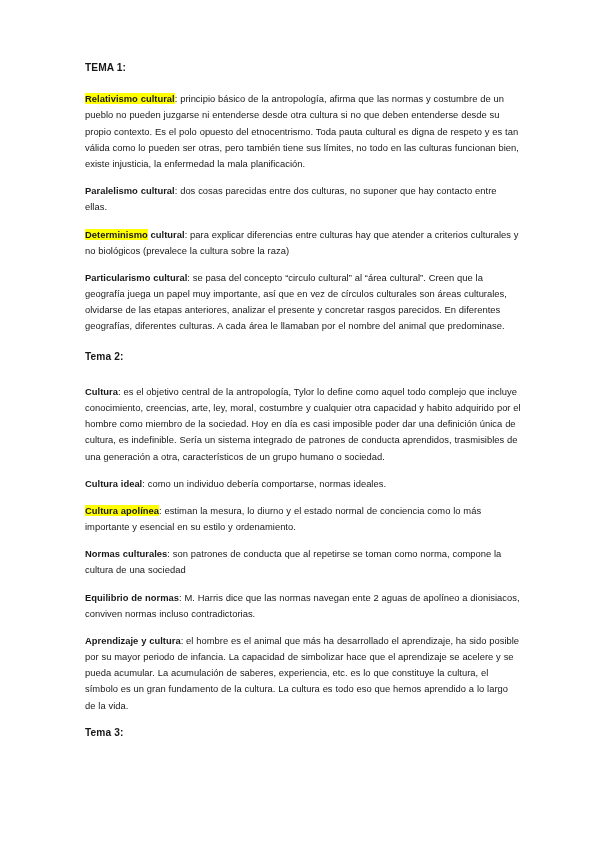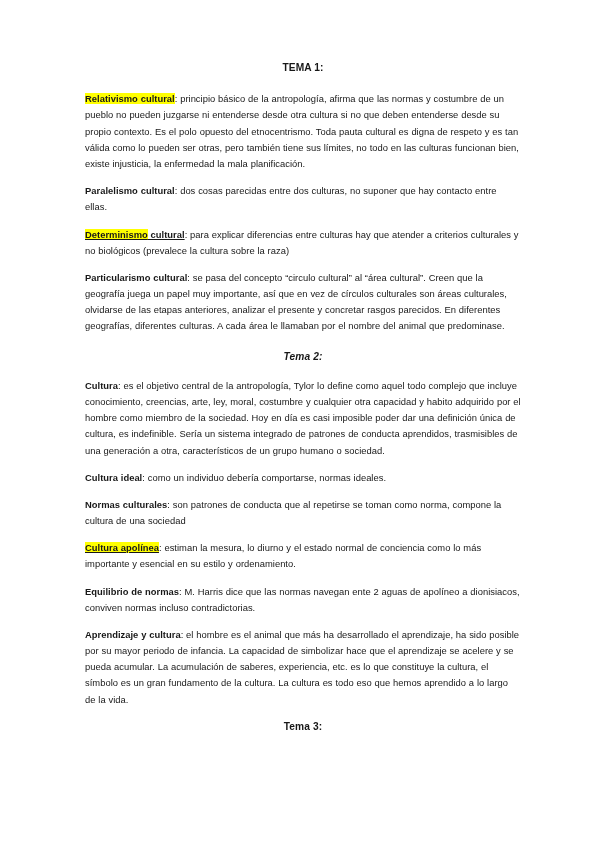--- a/index.html
+++ b/index.html
@@ -21,32 +21,31 @@
     background: #ffffff;
     box-sizing: border-box;
     padding: 60px 80px 0 85px;
   }
   .doc-body {
     width: 436px;
   }
   h1.tema-heading {
     font-size: 10.2px;
     font-weight: bold;
-    text-align: center;
+    text-align: left;
     margin: 0 0 0 0;
     padding: 0;
     line-height: 1.5;
     letter-spacing: 0.1px;
   }
   .heading-block {
     margin: 0 0 16px 0;
   }
   .heading-block.mid {
-    margin: 14px 0 14px 0;
-    font-style: italic;
+    margin: 14px 0 20px 0;
   }
   .heading-block.last {
     margin: 8px 0 0 0;
   }
   p.para {
     font-size: 9.4px;
     line-height: 1.72;
     margin: 0 0 11px 0;
     padding: 0;
     text-align: left;
@@ -56,21 +55,20 @@
   p.para:last-child {
     margin-bottom: 0;
   }
   .term {
     font-weight: bold;
   }
   .hl {
     background-color: #ffff00;
   }
   .ul {
-    text-decoration: underline;
     text-underline-offset: 1px;
   }
 </style>
 </head>
 <body>
 
 <div class="page">
   <div class="doc-body">
 
     <div class="heading-block">
@@ -88,23 +86,23 @@
 
     <div class="heading-block mid">
       <h1 class="tema-heading">Tema 2:</h1>
     </div>
 
     <p class="para"><span class="term">Cultura</span><span>: es el objetivo central de la antropología, Tylor lo define como aquel todo complejo que incluye conocimiento, creencias, arte, ley, moral, costumbre y cualquier otra capacidad y habito adquirido por el hombre como miembro de la sociedad. Hoy en día es casi imposible poder dar una definición única de cultura, es indefinible. Sería un sistema integrado de patrones de conducta aprendidos, trasmisibles de una generación a otra, característicos de un grupo humano o sociedad.</span></p>
 
     <p class="para"><span class="term">Cultura ideal</span><span>: como un individuo debería comportarse, normas ideales.</span></p>
 
 
+    <p class="para"><span class="term hl ul">Cultura apolínea</span><span>: estiman la mesura, lo diurno y el estado normal de conciencia como lo más importante y esencial en su estilo y ordenamiento.</span></p>
+
     <p class="para"><span class="term">Normas culturales</span><span>: son patrones de conducta que al repetirse se toman como norma, compone la cultura de una sociedad</span></p>
-
-    <p class="para"><span class="term hl ul">Cultura apolínea</span><span>: estiman la mesura, lo diurno y el estado normal de conciencia como lo más importante y esencial en su estilo y ordenamiento.</span></p>
 
 
     <p class="para"><span class="term">Equilibrio de normas</span><span>: M. Harris dice que las normas navegan ente 2 aguas de apolíneo a dionisiacos, conviven normas incluso contradictorias.</span></p>
 
     <p class="para"><span class="term">Aprendizaje y cultura</span><span>: el hombre es el animal que más ha desarrollado el aprendizaje, ha sido posible por su mayor periodo de infancia. La capacidad de simbolizar hace que el aprendizaje se acelere y se pueda acumular. La acumulación de saberes, experiencia, etc. es lo que constituye la cultura, el símbolo es un gran fundamento de la cultura. La cultura es todo eso que hemos aprendido a lo largo de la vida.</span></p>
 
     <div class="heading-block last">
       <h1 class="tema-heading">Tema 3:</h1>
     </div>
 

